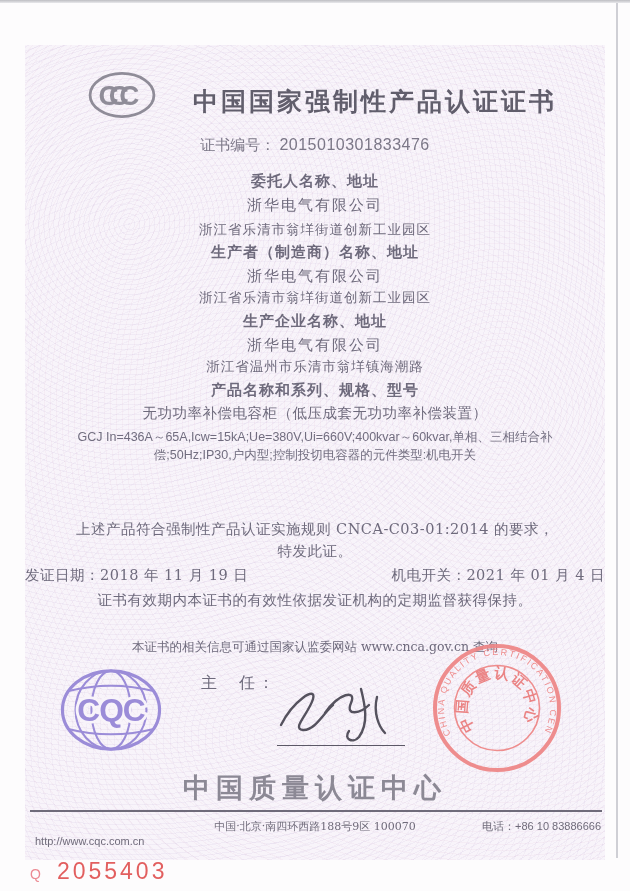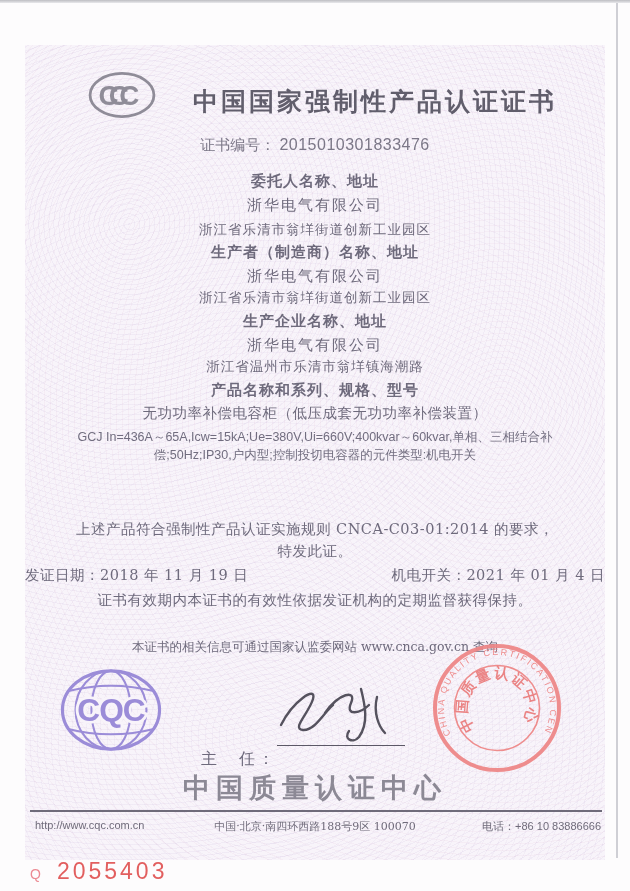--- a/index.html
+++ b/index.html
@@ -33,32 +33,32 @@
   .h  { font-size:15px; font-weight:bold; letter-spacing:1px; }
   .co { font-size:15px; letter-spacing:2px; }
   .ad { font-size:13.5px; letter-spacing:1px; }
   .sp { font-size:12.5px; line-height:18px; width:548px; left:16px; right:auto; color:#716d7f; }
   .st { font-size:14.5px; letter-spacing:0.5px; }
   .sm { font-size:12.5px; }
 
   .dates { display:flex; justify-content:space-between; gap:28px; }
 
   .cqc-logo { position:absolute; left:30px; top:618px; width:112px; height:94px; }
-  .director-label { position:absolute; left:176px; top:704px; font-size:16px; letter-spacing:3px;
+  .director-label { position:absolute; left:176px; top:628px; font-size:16px; letter-spacing:3px;
                     color:#6e6a7c; font-family:Liberation Sans, sans-serif; }
   .sig { position:absolute; left:248px; top:638px; width:140px; height:60px; }
   .sig-underline { position:absolute; left:252px; top:700px; width:128px; border-bottom:1.6px solid #5b5866; }
   .seal { position:absolute; left:405px; top:596px; width:134px; height:134px; opacity:0.92; }
 
   .org-big { position:absolute; left:0; right:0; top:725px; text-align:center;
              font-family:"Liberation Sans", sans-serif; font-weight:600; font-size:27px;
              letter-spacing:6px; color:#8c8995; }
   .rule { position:absolute; left:5px; top:765px; width:572px; border-top:2px solid #6f6b7a; }
   .footer { position:absolute; left:0; right:0; top:774px; height:20px; font-size:11px; color:#6f6b7a; }
-  .footer .f-url { position:absolute; left:10px; font-family:"Liberation Sans", sans-serif; }
+  .footer .f-url { position:absolute; left:10px; font-family:"Liberation Sans", sans-serif;margin-top:16px; }
   .footer .f-addr { position:absolute; left:0; right:0; text-align:center; font-family:"DejaVu Serif", serif; }
   .footer .f-tel { position:absolute; right:4px; font-family:"Liberation Sans", sans-serif; }
 
   .serial { position:absolute; left:30px; top:858px; display:flex; align-items:baseline; gap:16px; }
   .serial .q { font-size:14px; color:#ec8a93; }
   .serial .n { font-size:23px; letter-spacing:3px; color:#e25f5f; font-weight:500; }
 </style>
 </head>
 <body>
 

